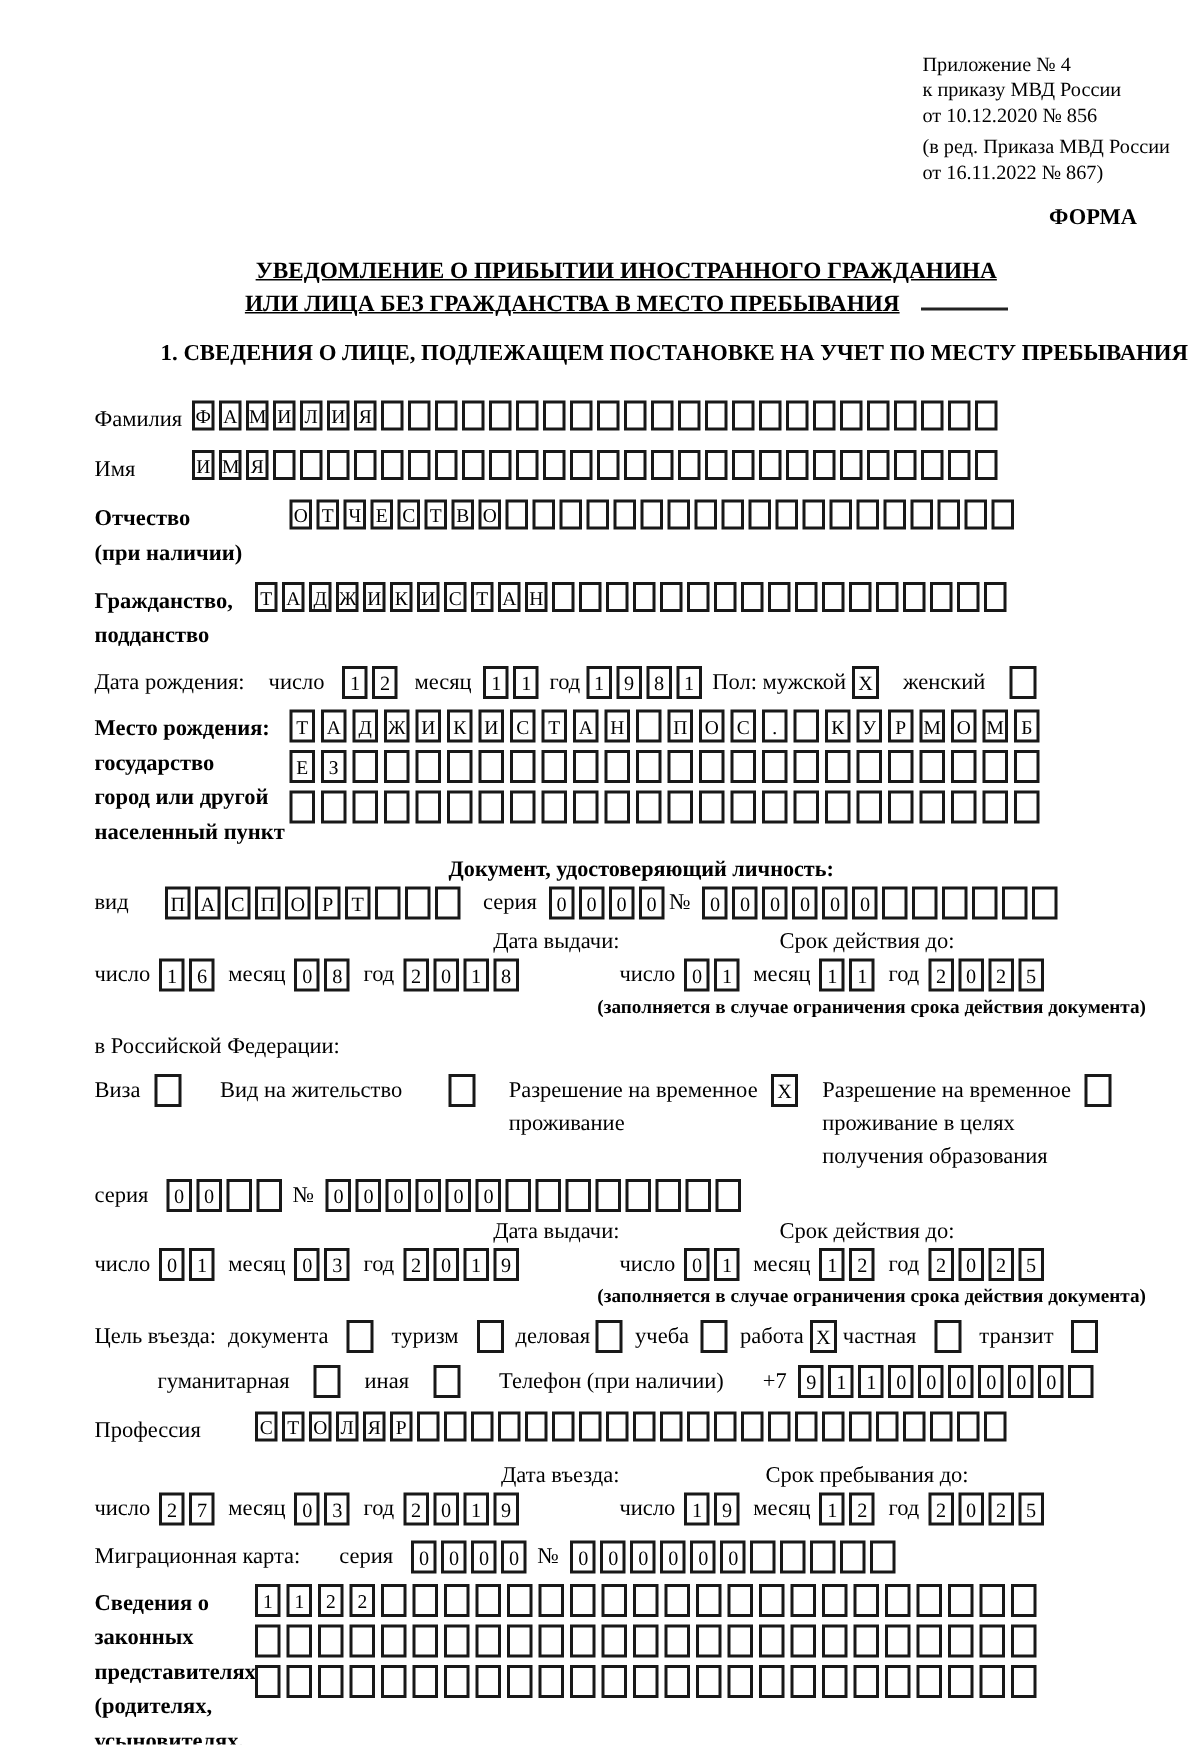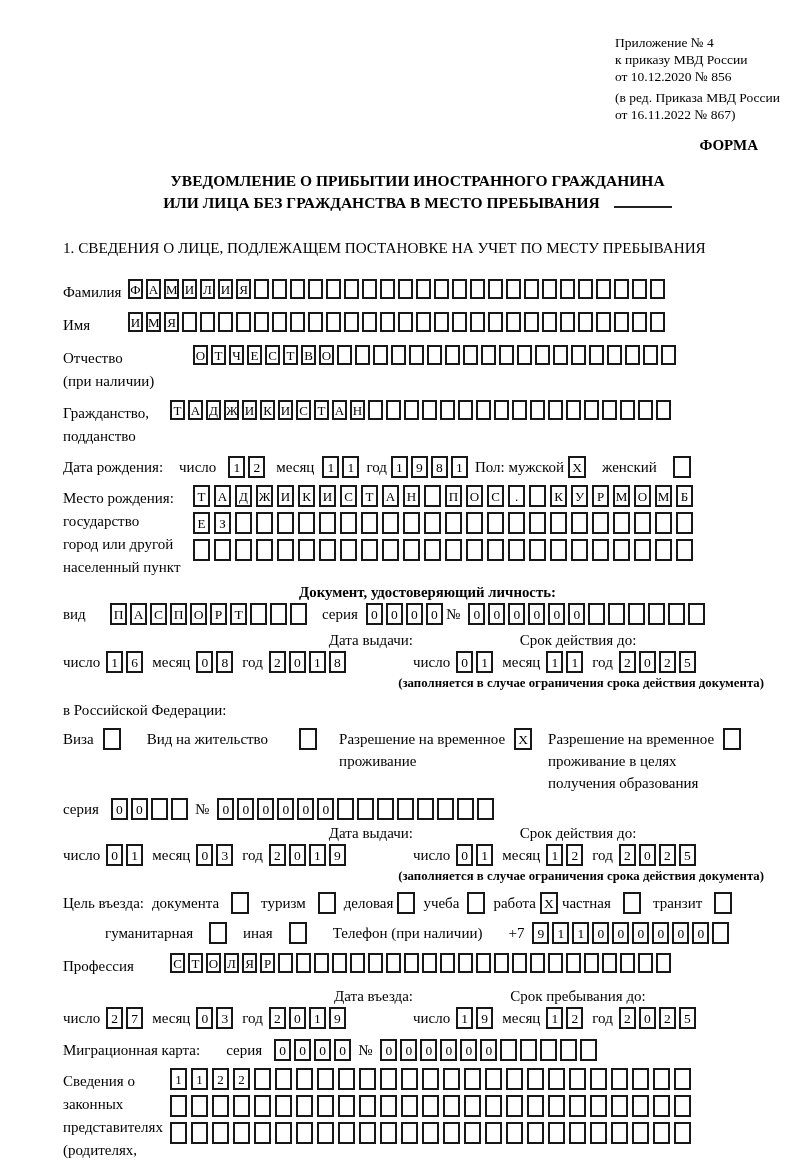--- a/index.html
+++ b/index.html
@@ -10,27 +10,27 @@
     color:#000; font-size:15px;
     position:relative; overflow:hidden;
   }
   .page { padding:34px 8px 0 63px; }
 
   
   .appendix { margin-left:552px; width:190px; font-size:13.5px; line-height:17px; }
   .appendix .rev { margin-top:4px; }
   .forma { text-align:right; padding-right:34px; font-weight:bold; margin-top:14px; font-size:15px; }
 
-  .title { text-align:center; font-weight:bold; font-size:15.5px; line-height:22px; margin-top:16px; margin-left:-20px; }
+  .title { text-align:center; font-weight:bold; font-size:15.5px; line-height:22px; margin-top:16px; margin-left:-20px;text-decoration:underline; }
   .blankline { display:inline-block; width:58px; border-bottom:2px solid #222; margin-left:14px; }
-  .sect { font-weight:normal; font-size:15.2px; margin-top:25px; }
+  .sect { font-weight:bold; font-size:15.2px; margin-top:13px;text-align:right; }
 
   .frow { display:flex; align-items:flex-start; margin-top:7px; }
   .flabel { flex-shrink:0; white-space:pre-line; line-height:26px; }
-  .flabel.ml { line-height:23px; padding-top:2px; }
+  .flabel.ml { line-height:23px; padding-top:2px;font-weight:bold; }
   .lw65 { width:65px; } .lw107 { width:107px; } .lw130 { width:130px; } .lw47 { width:47px; }
 
   .cells { display:inline-flex; flex-wrap:nowrap; }
   .cell {
     display:inline-block; width:15px; height:20px; border:2px solid #181818;
     margin-right:3px; text-align:center; line-height:18px; font-size:13px;
     font-family:"Liberation Serif", serif; flex-shrink:0;
   }
   .cell.wide { width:17px; height:22px; line-height:20px; margin-right:4px; }
   .cell.dt { width:17px; height:22px; line-height:20px; font-size:13.5px; }

